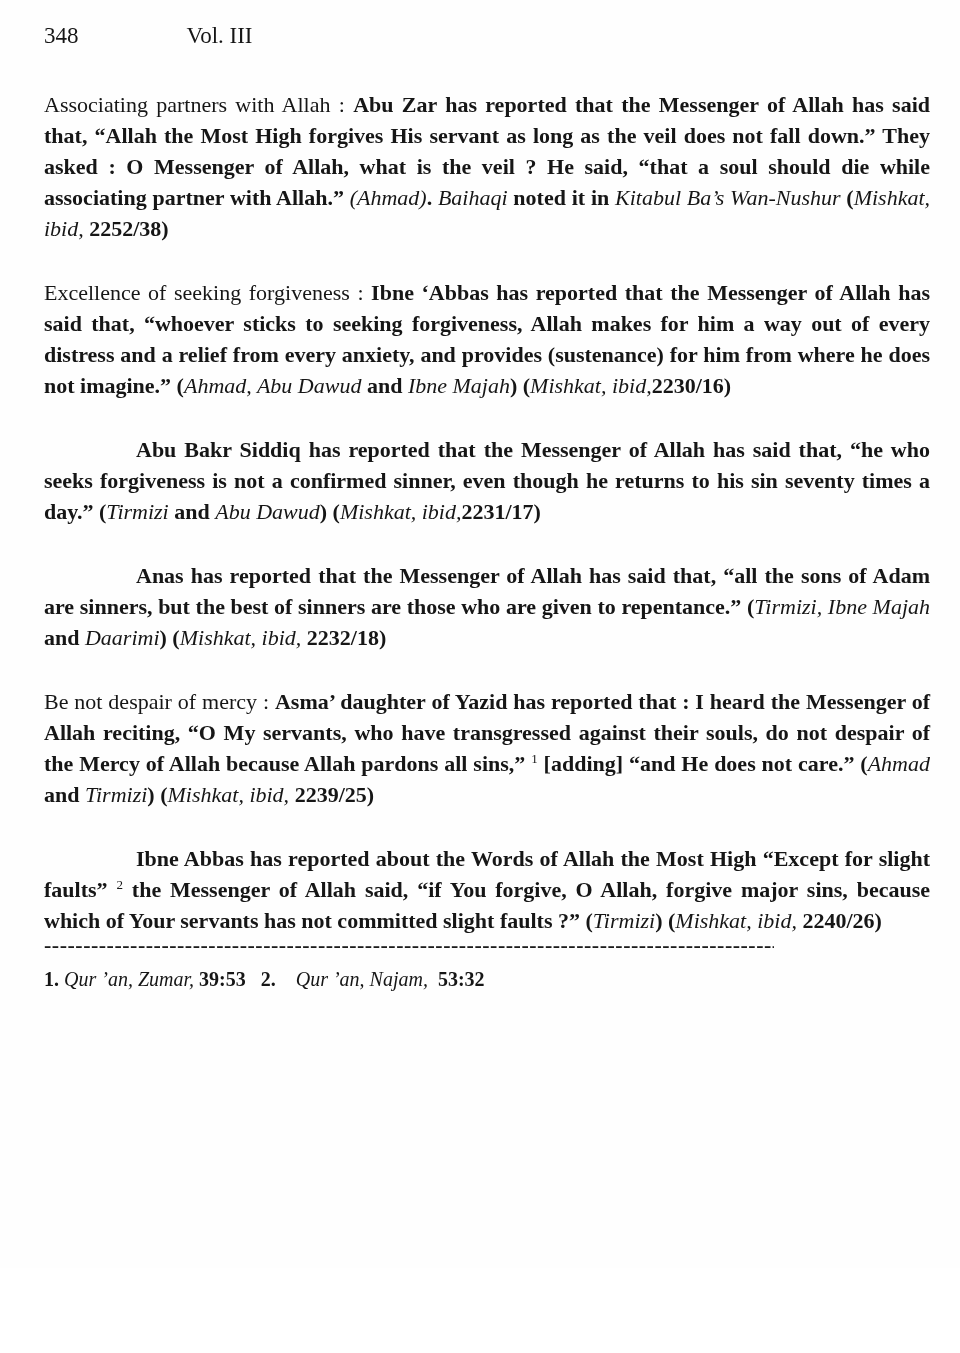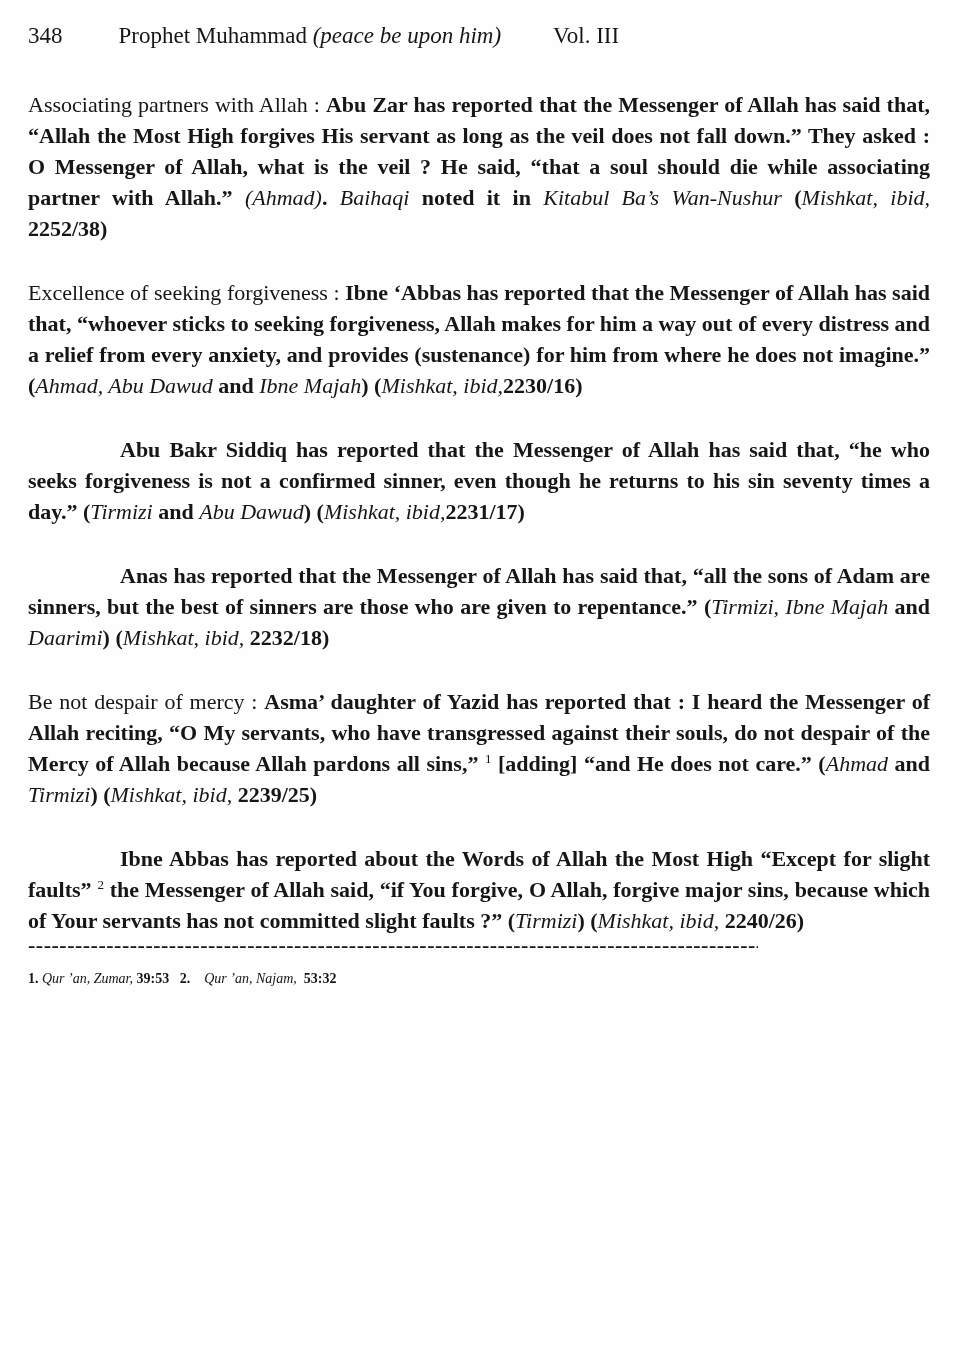--- a/index.html
+++ b/index.html
@@ -11,21 +11,21 @@
     width: 960px;
     height: 1353px;
     overflow: hidden;
     font-family: "Liberation Serif", "DejaVu Serif", serif;
     color: #161616;
   }
   .page {
     box-sizing: border-box;
     width: 960px;
     height: 1268px;
-    padding: 22px 30px 0 28px;
+    padding: 22px 30px 0 44px;
     background: #fefefe;
   }
   .header {
     display: flex;
     align-items: baseline;
     font-size: 23px;
     line-height: 27px;
     white-space: nowrap;
   }
   .page-number { margin-right: 56px; }
@@ -53,32 +53,31 @@
     white-space: nowrap;
     font-size: 22px;
     font-weight: bold;
     letter-spacing: 0.5px;
     line-height: 12px;
     height: 14px;
     color: #1b1b1b;
   }
   .footnote-line {
     margin-top: 12px;
-    font-size: 14px;
+    font-size: 20px;
     line-height: 28px;
     text-align: left;
   }
 </style>
 </head>
 <body>
 
 <main class="page">
   <div class="header">
     <span class="page-number">348</span>
-    <span class="book-title"><span>Prophet Muhammad </span><span class="italic">(peace be upon him)</span></span>
     <span class="volume">Vol. III</span>
   </div>
 
   <section class="body-text">
       <p class="para"><span class="bold">Associating partners with Allah : </span><span class="normal">Abu Zar has reported that the Messenger of Allah has said that, “Allah the Most High forgives  His servant as long as the veil does not fall down.” They asked : O Messenger of Allah, what is the veil ? He said, “that a soul should die while associating partner with Allah.” </span><span class="italic">(Ahmad)</span><span class="normal">. </span><span class="italic">Baihaqi</span><span class="normal"> noted it in </span><span class="italic">Kitabul Ba’s Wan-Nushur</span><span class="normal"> (</span><span class="italic">Mishkat, ibid,</span><span class="normal"> 2252/38)</span></p>
       <p class="para"><span class="bold">Excellence of seeking forgiveness : </span><span class="normal">Ibne ‘Abbas has reported that the Messenger of Allah has said that, “whoever sticks to seeking forgiveness, Allah makes for him a way out of every distress and a relief from every anxiety, and provides (sustenance) for him from where he does not imagine.” (</span><span class="italic">Ahmad, Abu Dawud</span><span class="normal"> and </span><span class="italic">Ibne Majah</span><span class="normal">) (</span><span class="italic">Mishkat, ibid,</span><span class="normal">2230/16)</span></p>
       <p class="para indent"><span class="normal">Abu Bakr Siddiq has reported that the Messenger of Allah has said that, “he who seeks forgiveness is not a confirmed sinner, even though he returns to his sin seventy times a day.” (</span><span class="italic">Tirmizi</span><span class="normal"> and </span><span class="italic">Abu Dawud</span><span class="normal">) (</span><span class="italic">Mishkat, ibid,</span><span class="normal">2231/17)</span></p>
       <p class="para indent"><span class="normal">Anas has reported that the Messenger of Allah has said that, “all the sons of Adam are  sinners, but the best of sinners are those who are given to repentance.” (</span><span class="italic">Tirmizi, Ibne Majah</span><span class="normal"> and </span><span class="italic">Daarimi</span><span class="normal">) (</span><span class="italic">Mishkat, ibid,</span><span class="normal"> 2232/18)</span></p>
       <p class="para"><span class="bold">Be not despair of mercy : </span><span class="normal">Asma’ daughter of Yazid has reported that : I heard the Messenger of Allah reciting, “O My servants, who have transgressed against their souls, do not despair of the Mercy of Allah because Allah pardons all sins,” </span><span class="sup">1</span><span class="normal"> [adding] “and He does not care.” (</span><span class="italic">Ahmad</span><span class="normal"> and </span><span class="italic">Tirmizi</span><span class="normal">) (</span><span class="italic">Mishkat, ibid,</span><span class="normal"> 2239/25)</span></p>
       <p class="para indent"><span class="normal">Ibne Abbas has reported about the Words of Allah the Most High “Except for slight faults” </span><span class="sup">2</span><span class="normal"> the Messenger of Allah said, “if You forgive, O Allah, forgive major sins, because which of Your servants has not  committed slight faults ?” (</span><span class="italic">Tirmizi</span><span class="normal">) (</span><span class="italic">Mishkat, ibid,</span><span class="normal"> 2240/26)</span></p>

